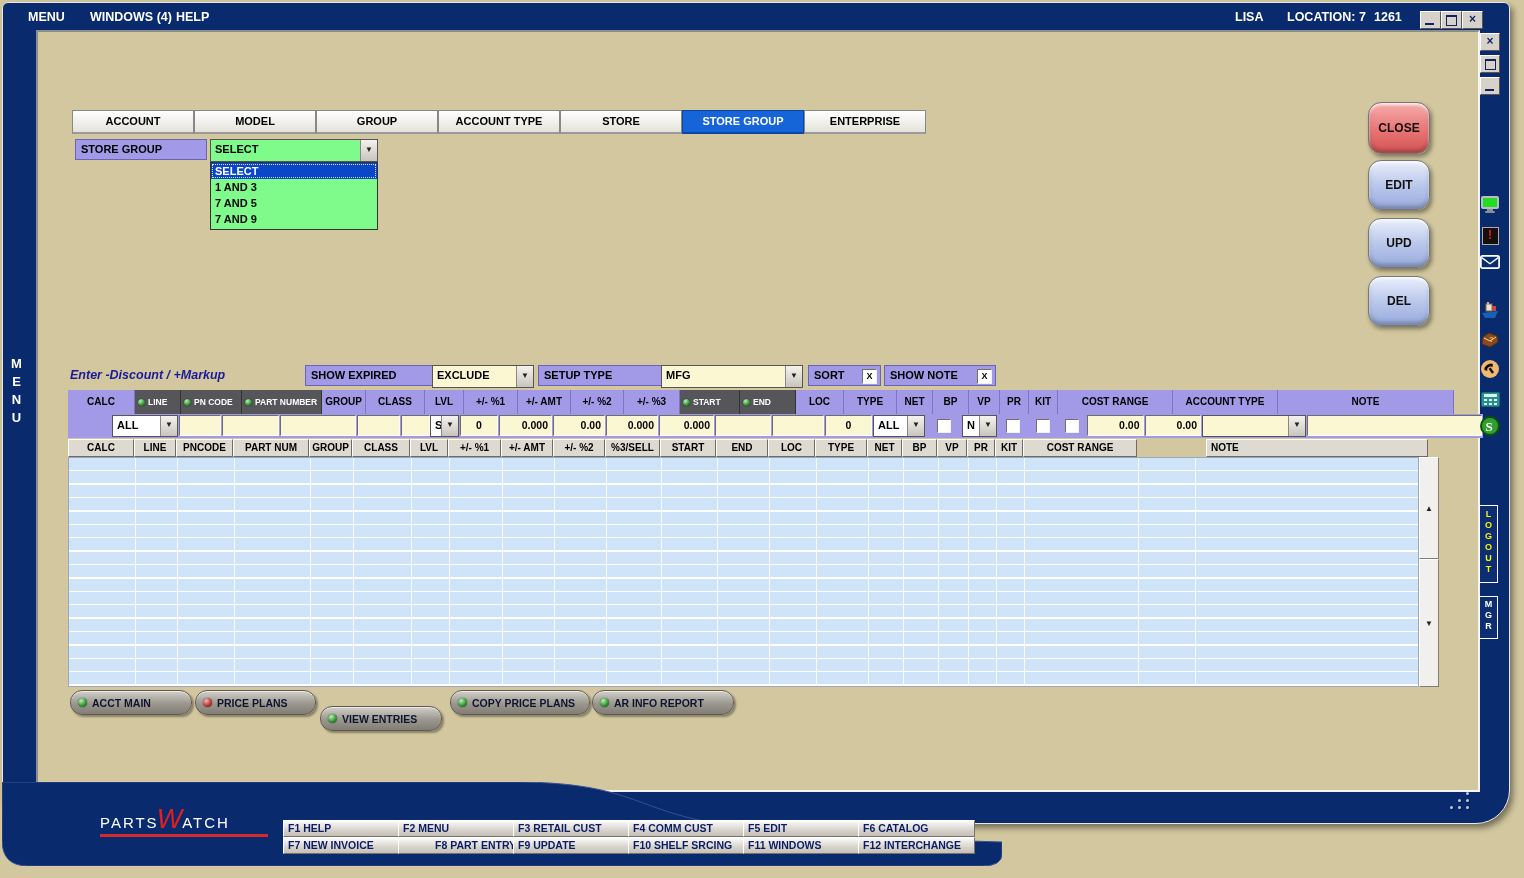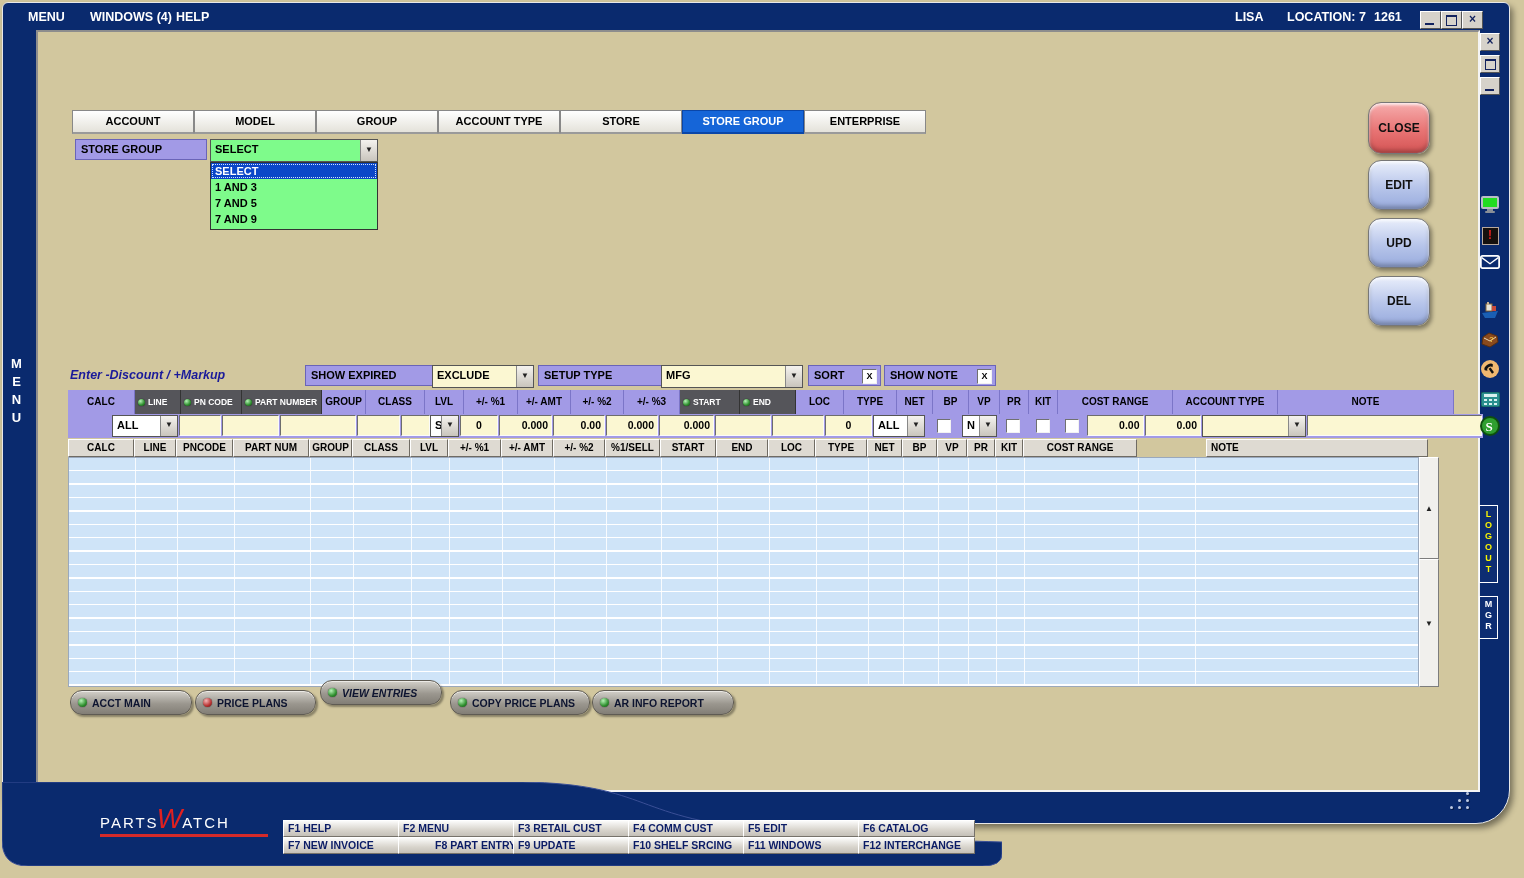--- a/index.html
+++ b/index.html
@@ -352,21 +352,21 @@
     <div class="gcell" style="width: 64px;">CALC</div>
     <div class="gcell" style="width: 40px;">LINE</div>
     <div class="gcell" style="width: 55px;">PNCODE</div>
     <div class="gcell" style="width: 74px;">PART NUM</div>
     <div class="gcell" style="width: 41px;">GROUP</div>
     <div class="gcell" style="width: 56px;">CLASS</div>
     <div class="gcell" style="width: 36px;">LVL</div>
     <div class="gcell" style="width: 51px;">+/- %1</div>
     <div class="gcell" style="width: 50px;">+/- AMT</div>
     <div class="gcell" style="width: 50px;">+/- %2</div>
-    <div class="gcell" style="width: 53px;">%1/SELL</div>
+    <div class="gcell" style="width: 53px;">%3/SELL</div>
     <div class="gcell" style="width: 54px;">START</div>
     <div class="gcell" style="width: 50px;">END</div>
     <div class="gcell" style="width: 45px;">LOC</div>
     <div class="gcell" style="width: 50px;">TYPE</div>
     <div class="gcell" style="width: 33px;">NET</div>
     <div class="gcell" style="width: 33px;">BP</div>
     <div class="gcell" style="width: 28px;">VP</div>
     <div class="gcell" style="width: 26px;">PR</div>
     <div class="gcell" style="width: 26px;">KIT</div>
     <div class="gcell" style="width: 112px;">COST RANGE</div>
@@ -404,21 +404,21 @@
 
 <div id="nav-buttons">
     <div class="abs navbtn" style="left: 70px; top: 690px; width: 113px;">
       <span class="led"></span>
       <span>ACCT MAIN</span>
     </div>
     <div class="abs navbtn" style="left: 195px; top: 690px; width: 112px;">
       <span class="led red"></span>
       <span>PRICE PLANS</span>
     </div>
-    <div class="abs navbtn" style="left: 320px; top: 680px; width: 113px; font-style: italic;">
+    <div class="abs navbtn" style="left: 320px; top: 706px; width: 113px;">
       <span class="led"></span>
       <span>VIEW ENTRIES</span>
     </div>
     <div class="abs navbtn" style="left: 450px; top: 690px; width: 131px;">
       <span class="led"></span>
       <span>COPY PRICE PLANS</span>
     </div>
     <div class="abs navbtn" style="left: 592px; top: 690px; width: 133px;">
       <span class="led"></span>
       <span>AR INFO REPORT</span>

